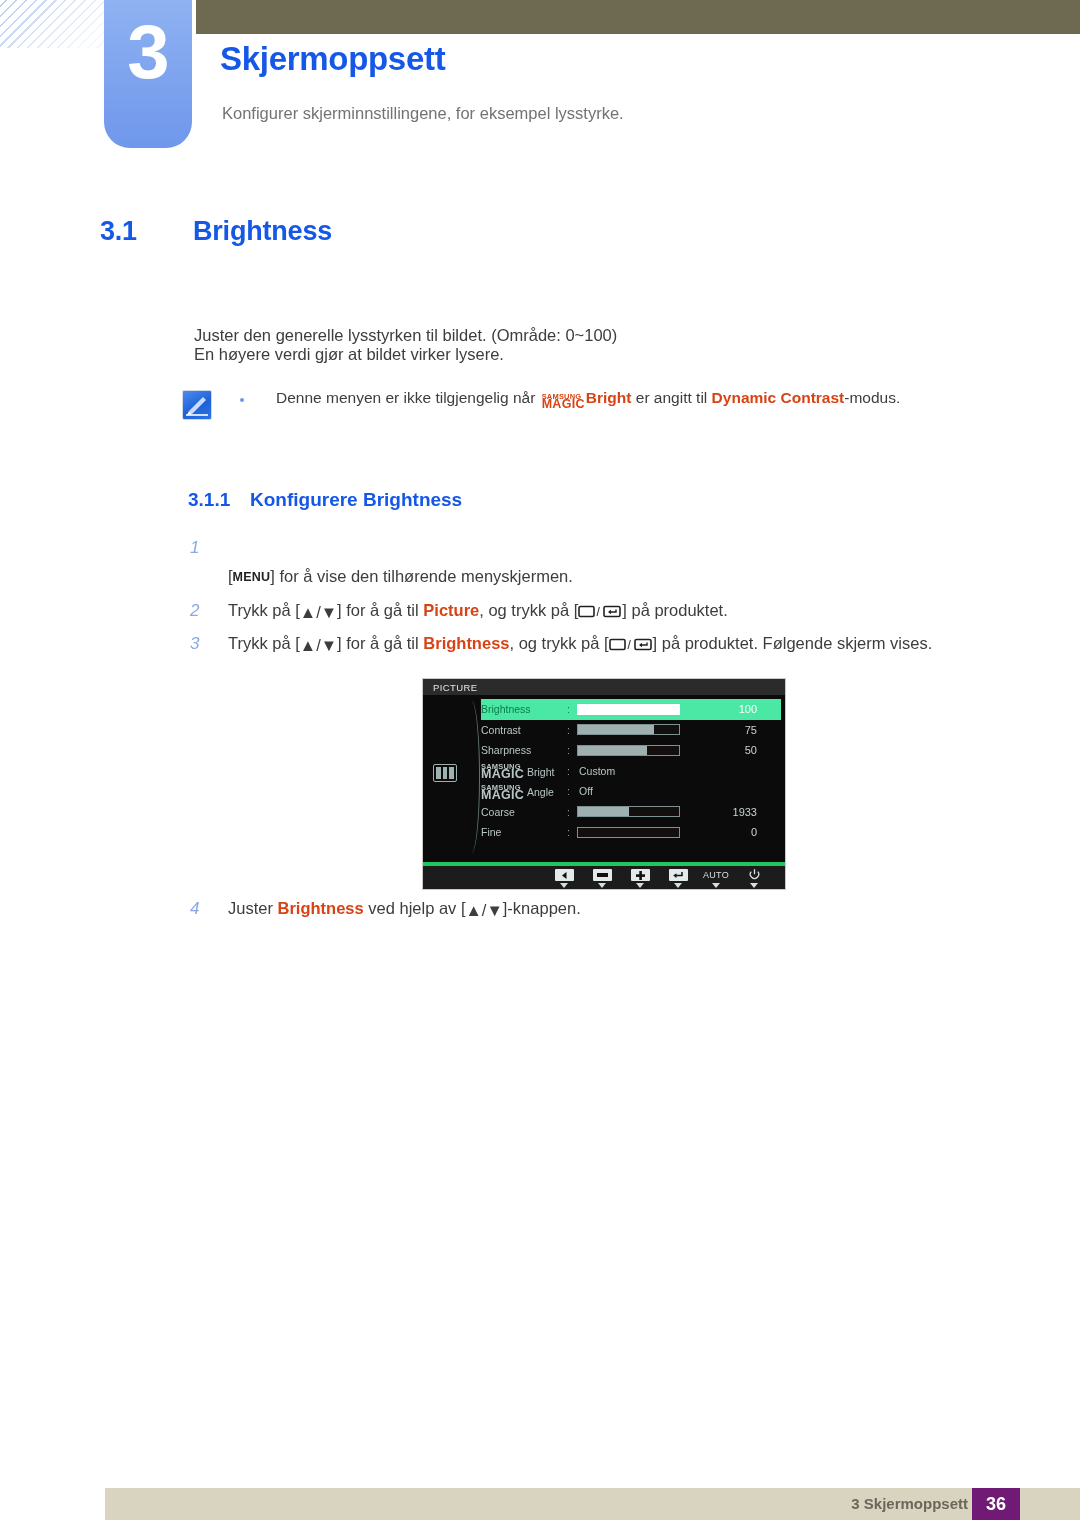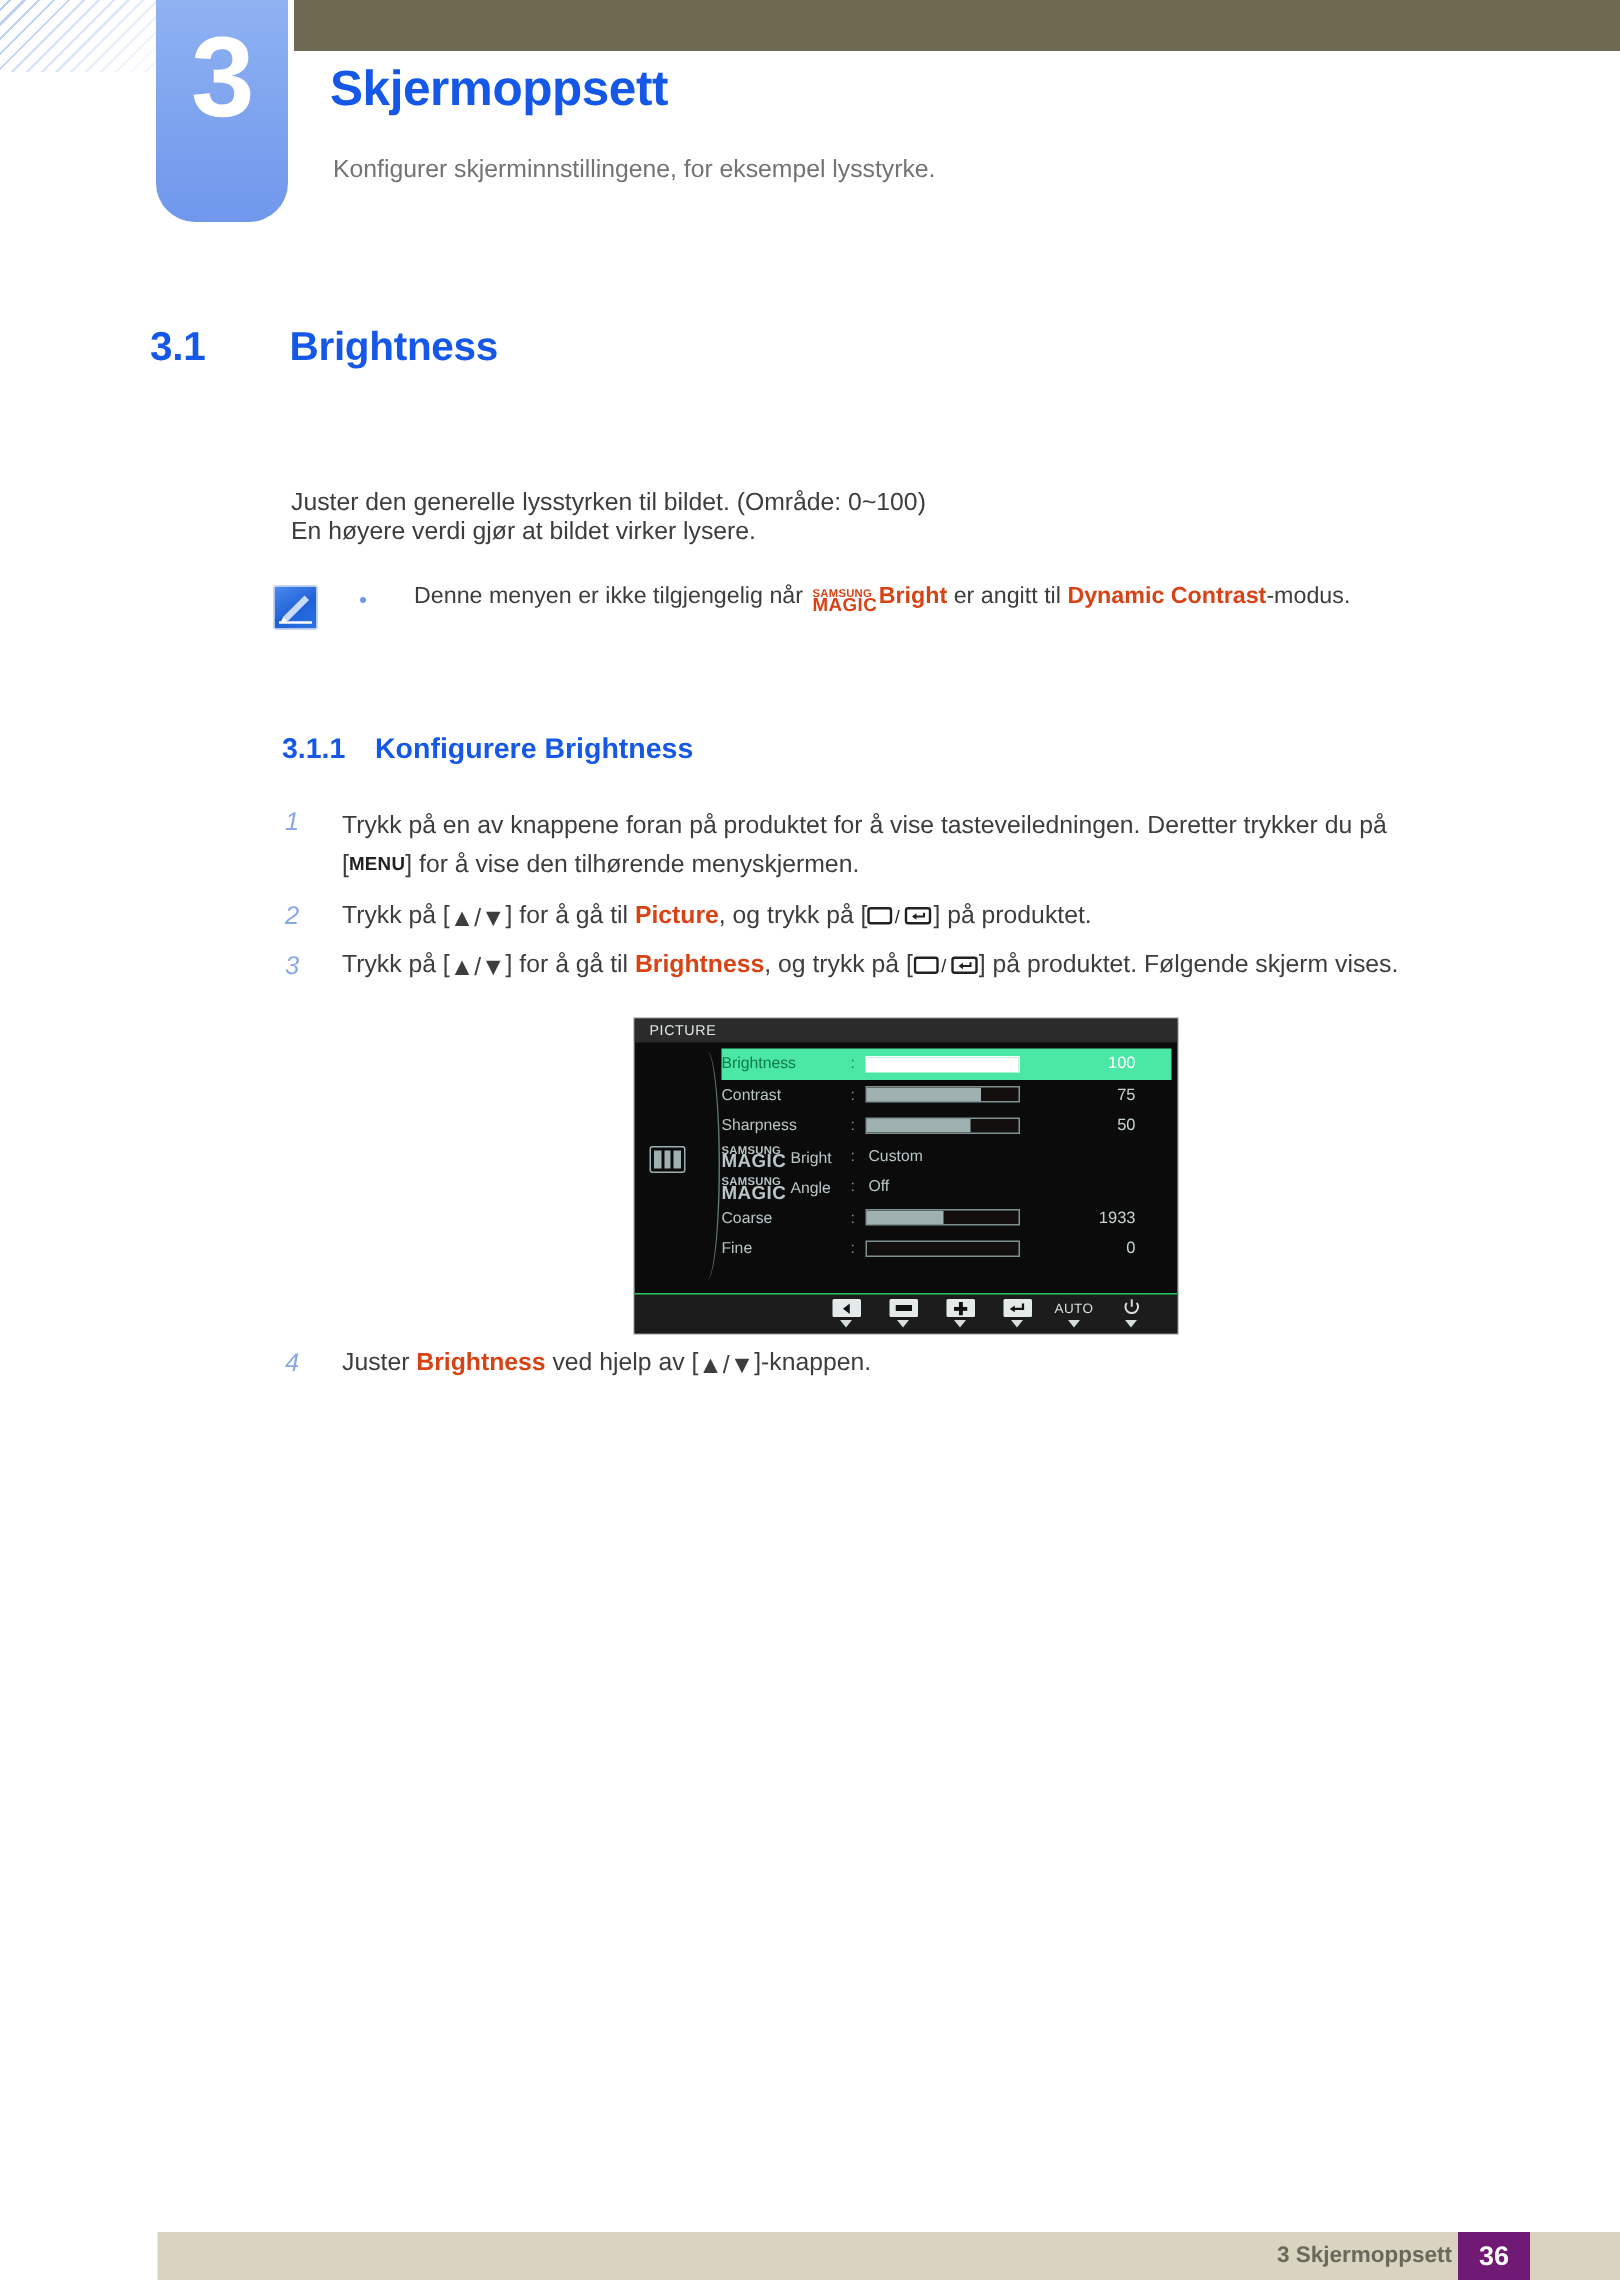--- a/index.html
+++ b/index.html
@@ -310,21 +310,21 @@
   .osd-row.selected .osd-colon { color: #0e7a4e; }
   .osd-row.selected .osd-bar { border-color: #ffffff; background: #ffffff; }
   .osd-row.selected .osd-bar > span { background: #ffffff; }
   .osd-row.selected .osd-value { color: #ffffff; }
 
   .osd-foot {
     position: absolute;
     left: 0; bottom: 0;
     width: 100%; height: 27px;
     background: #1c1c1c;
-    border-top: 1px solid #22c55e;
+    border-top: 4px solid #22c55e;
     display: flex;
     align-items: flex-start;
     justify-content: flex-end;
     padding-right: 12px;
     box-sizing: border-box;
   }
   .osd-key {
     width: 38px;
     display: flex;
     flex-direction: column;
@@ -413,21 +413,21 @@
     </span>
   </div>
 </div>
 
 <div class="subsec-head">
   <span class="num">3.1.1</span><span>Konfigurere Brightness</span>
 </div>
 
 <div class="step-num s1n">1</div>
 <div class="step-body s1b">
-  <span>Trykk på en av knappene foran på produktet for å vise tasteveiledningen. Deretter trykker du på</span><br>
+  <br>
   <span>[</span><span class="keycap">MENU</span><span>]</span>
   <span>for å vise den tilhørende menyskjermen.</span>
 </div>
 
 <div class="step-num s2n">2</div>
 <div class="step-body s2b">
   <span>Trykk på [</span><span class="glyph">▲/▼</span><span>] for å gå til </span><span class="orange">Picture</span><span>, og trykk på [</span><span class="glyph"><svg width="44" height="13" viewBox="0 0 44 13">
         <rect x="1" y="1.5" width="15" height="10" rx="1.5" fill="none" stroke="#222" stroke-width="1.6"></rect>
         <text x="18.5" y="11" font-family="Liberation Sans, sans-serif" font-size="12" fill="#222">/</text>
         <rect x="26" y="1.5" width="16" height="10" rx="1.5" fill="none" stroke="#222" stroke-width="1.6"></rect>

